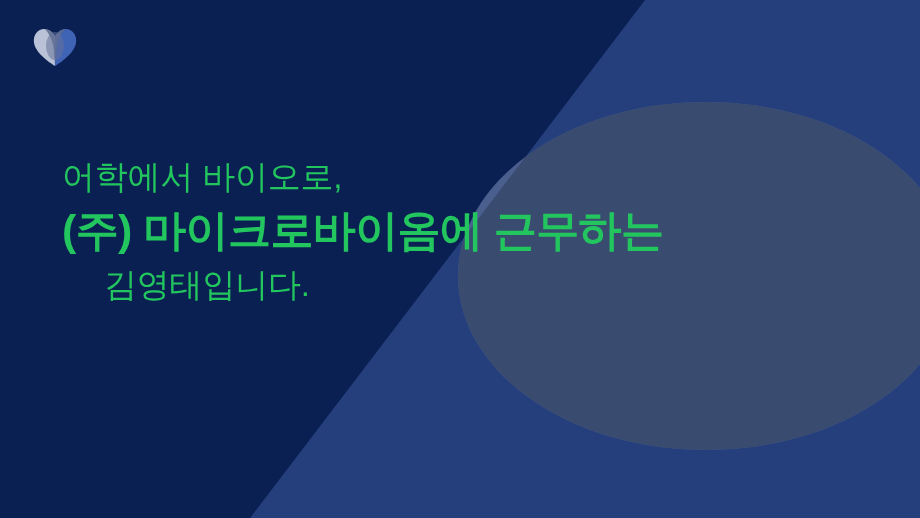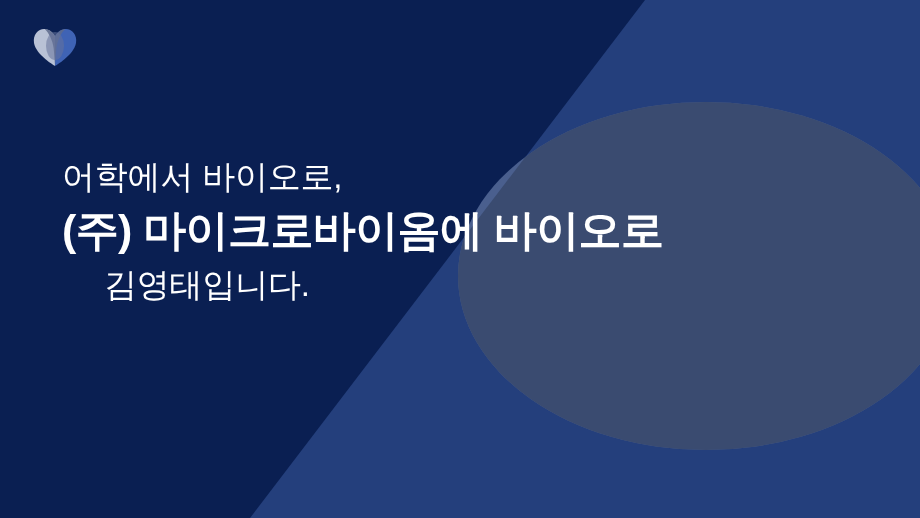--- a/index.html
+++ b/index.html
@@ -41,21 +41,21 @@
   
   #title-block {
     position: absolute;
     left: 0;
     top: 160px;
     width: 920px;
     z-index: 6;
     user-select: none;
   }
   .line {
-    color: #ffffff;
+    color: #22c55e;
     white-space: pre;
     line-height: 1.0;
     text-rendering: optimizeLegibility;
   }
   .line-1 {
     font-size: 33px;
     font-weight: 400;
     letter-spacing: -0.2px;
     padding-left: 62px;
     margin-bottom: 16px;
@@ -121,17 +121,17 @@
                  C27.4 38.5 27.8 31.2 28.4 26 C29.4 18 33.4 10.6 37.3 7.05
                  C37 7 36.8 7 36.5 7 C32 7.7 28.6 11 27 14.6 Z" fill="#5d6a8c" opacity="0.85"></path>
 
         <ellipse cx="27" cy="24" rx="9" ry="14" fill="#66739a" opacity="0.55"></ellipse>
       </g>
     </svg>
   </div>
 
   <div id="title-block">
     <div class="line line-1">어학에서 바이오로,</div>
-    <div class="line line-2">(주) 마이크로바이옴에 바이오로</div>
+    <div class="line line-2">(주) 마이크로바이옴에 근무하는</div>
     <div class="line line-3">김영태입니다.</div>
   </div>
 
 </div>
 
 </body></html>

